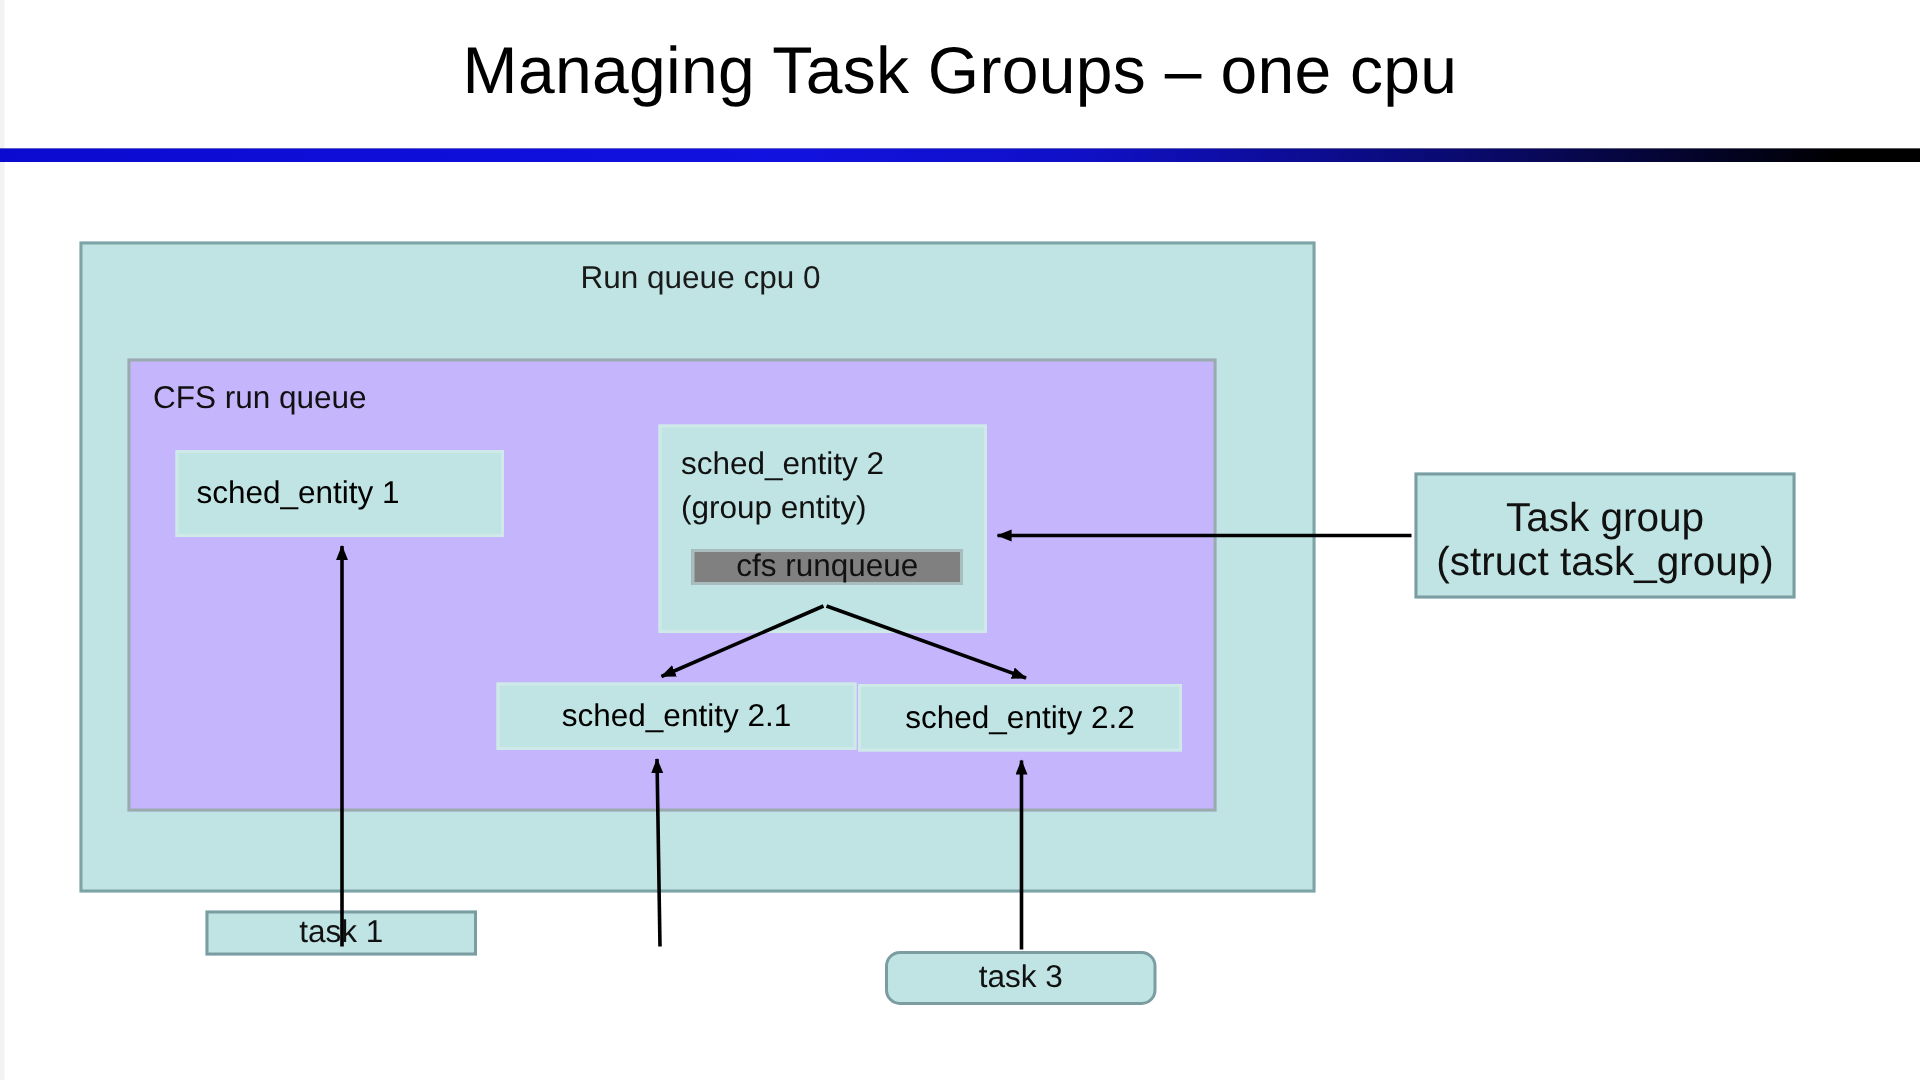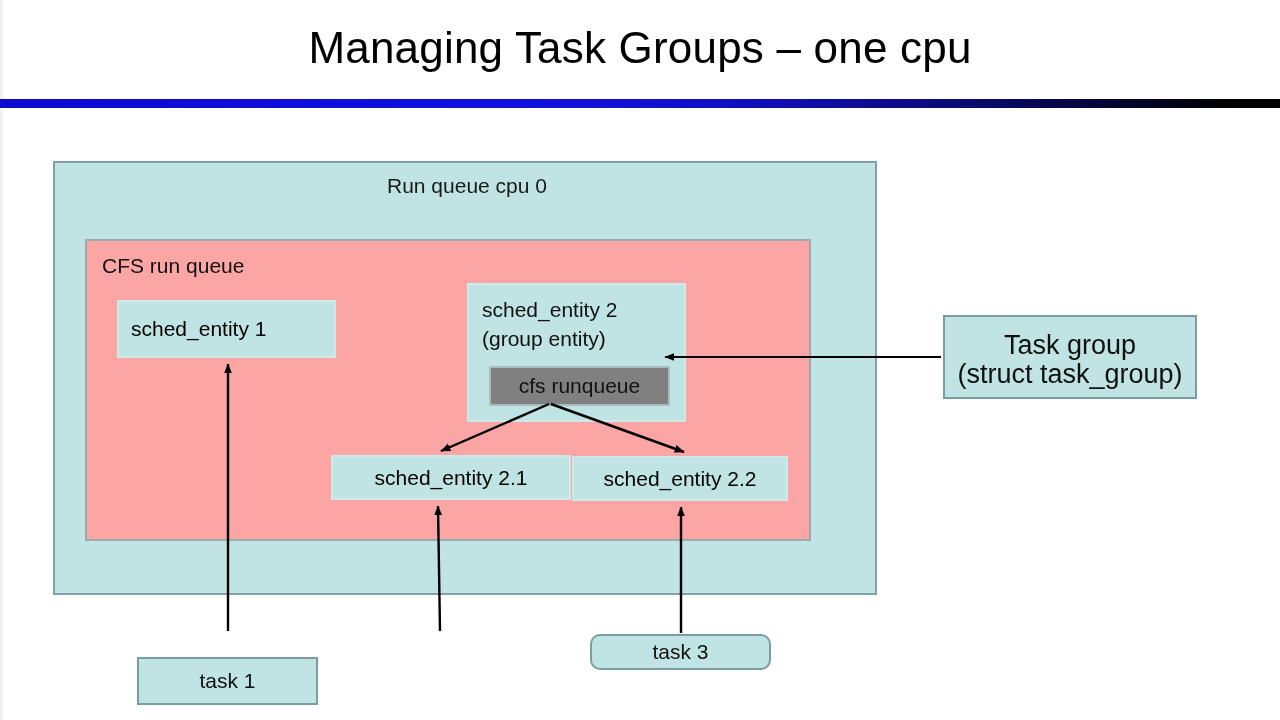--- a/index.html
+++ b/index.html
@@ -81,21 +81,21 @@
     text-align: center;
     font-size: 21px;
     line-height: 26px;
     color: #1a1a1a;
   }
 
   
   .cfs-rq {
     left: 85px; top: 239px;
     width: 726px; height: 302px;
-    background: #fca5a5;
+    background: #c4b5fd;
     border: 2px solid #9aabae;
     display: block;
   }
   .cfs-rq-label {
     position: absolute;
     left: 15px; top: 12px;
     font-size: 21px;
     line-height: 26px;
     color: #111111;
   }
@@ -110,34 +110,33 @@
     padding-left: 12px;
   }
 
   
   .se2 {
     left: 439px; top: 283px;
     width: 219px; height: 139px;
     background: #bfe4e3;
     border: 2px solid #cfe9e8;
     display: block;
-    margin-left: 28px;
   }
   .se2-label {
     position: absolute;
     left: 13px; top: 10px;
     font-size: 21px;
     line-height: 29px;
     color: #111111;
     white-space: pre-line;
   }
   .cfs-inner {
     position: absolute;
     left: 20px; top: 81px;
-    width: 181px; height: 40px;
+    width: 181px; height: 24px;
     box-sizing: border-box;
     background: #808080;
     border: 2px solid #a9bcbe;
     display: flex;
     align-items: center;
     justify-content: center;
     font-size: 21px;
     color: #111111;
     text-align: center;
   }
@@ -180,21 +179,21 @@
   }
 
   
   .task {
     background: #bfe4e3;
     border: 2px solid #7b9da1;
     font-size: 21px;
     justify-content: center;
     color: #111111;
   }
-  .task1 { left: 137px; top: 657px; width: 181px; height: 48px; }
+  .task1 { left: 137px; top: 607px; width: 181px; height: 30px; }
   .task2 { left: 351px; top: 632px; width: 181px; height: 46px; }
   .task3 { left: 590px; top: 634px; width: 181px; height: 36px; border-radius: 10px; }
 
   
   .arrows {
     position: absolute;
     left: 0; top: 0;
     width: 1280px; height: 720px;
     pointer-events: none;
   }

